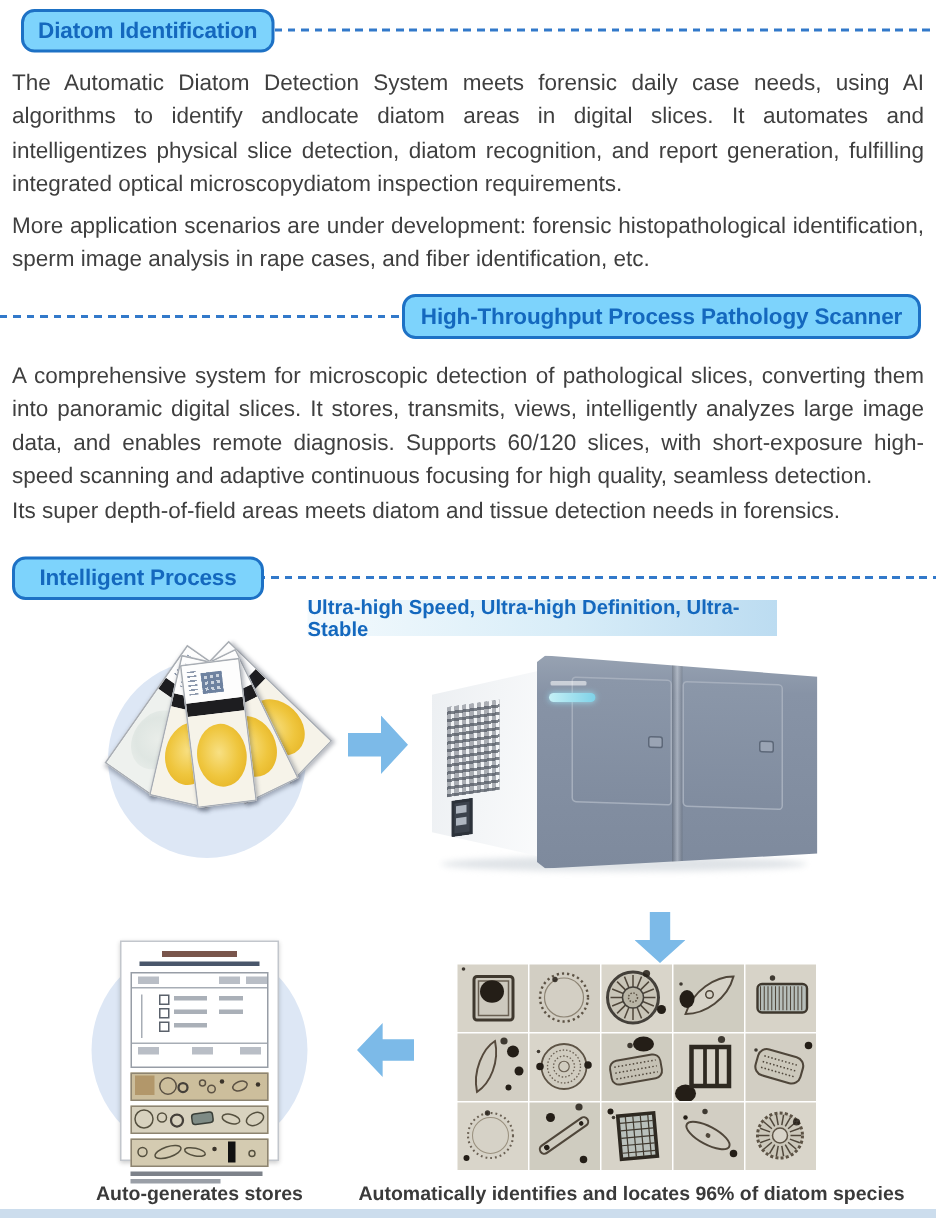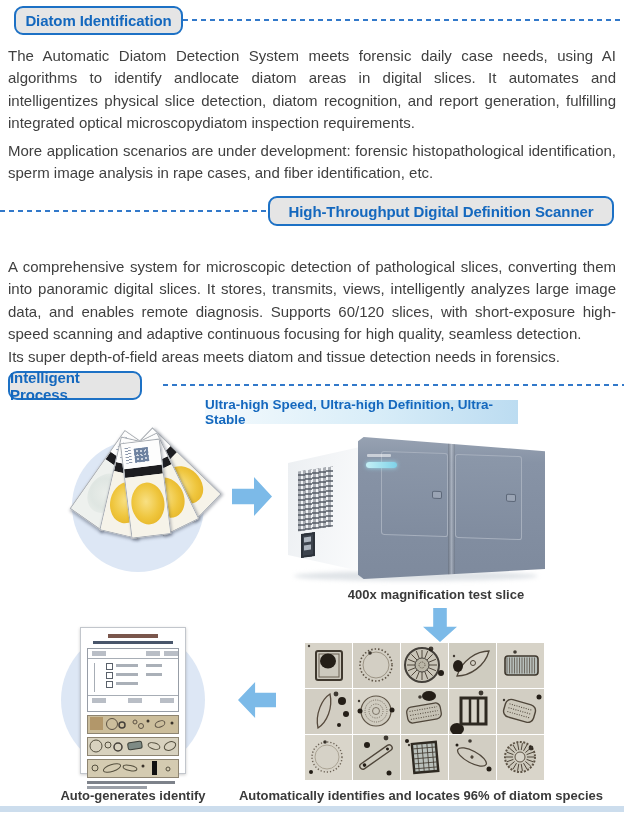--- a/index.html
+++ b/index.html
@@ -3,21 +3,21 @@
 <meta charset="utf-8">
 <style>
   html,body{margin:0;padding:0;background:#ffffff;}
   .page{
     position:relative;width:624px;height:813px;background:#fff;overflow:hidden;
     font-family:"Liberation Sans",sans-serif;
   }
   
   .title-box{
     position:absolute;box-sizing:border-box;border:2px solid #1d71c5;border-radius:9px;
-    background:#e5e5e5;display:flex;align-items:center;justify-content:center;
+    background:#7dd3fc;display:flex;align-items:center;justify-content:center;
     font-weight:bold;color:#1468be;font-size:15px;z-index:3;letter-spacing:-0.1px;
   }
   .dash{
     position:absolute;height:2px;z-index:1;
     background:repeating-linear-gradient(90deg,#3279ca 0 5px,transparent 5px 9px);
   }
   
   .body-par{
     position:absolute;left:8px;width:608px;text-align:justify;
     font-size:15px;line-height:22.4px;color:#3f3f3f;
@@ -138,29 +138,29 @@
     <span>Diatom Identification</span>
   </div>
   <div class="dash" style="left:183px;top:19px;width:441px;"></div>
 
   <div class="body-par" style="top:45px;">The Automatic Diatom Detection System meets forensic daily case needs, using AI algorithms to identify andlocate diatom areas in digital slices. It automates and intelligentizes physical slice detection, diatom recognition, and report generation, fulfilling integrated optical microscopydiatom inspection requirements.</div>
 
   <div class="body-par" style="top:140px;">More application scenarios are under development: forensic histopathological identification, sperm image analysis in rape cases, and fiber identification, etc.</div>
 
   <div class="dash" style="left:0;top:210px;width:268px;"></div>
   <div class="title-box" style="left:268px;top:196px;width:346px;height:30px;">
-    <span>High-Throughput Digital Definition Scanner</span>
-  </div>
-
-  <div class="body-par" style="top:256px;">
+    <span>High-Throughput Process Pathology Scanner</span>
+  </div>
+
+  <div class="body-par" style="top:240px;">
     <div>A comprehensive system for microscopic detection of pathological slices, converting them into panoramic digital slices. It stores, transmits, views, intelligently analyzes large image data, and enables remote diagnosis. Supports 60/120 slices, with short-exposure high-speed scanning and adaptive continuous focusing for high quality, seamless detection.</div>
     <div>Its super depth-of-field areas meets diatom and tissue detection needs in forensics.</div>
   </div>
 
-  <div class="title-box" style="left:8px;top:371px;width:134px;height:29px;">
+  <div class="title-box" style="left:8px;top:371px;width:168px;height:29px;">
     <span>Intelligent Process</span>
   </div>
   <div class="dash" style="left:163px;top:384px;width:461px;"></div>
 
   <div class="banner">
     <span>Ultra-high Speed, Ultra-high Definition, Ultra-Stable</span>
   </div>
 
   <div class="bg-circle" style="left:72px;top:440px;width:132px;height:132px;"></div>
   <div class="slides-fan">
@@ -232,21 +232,20 @@
       <div class="sc-door left">
         <span class="door-btn"></span>
       </div>
       <div class="sc-door right">
         <span class="door-btn"></span>
       </div>
       <div class="sc-logo"></div>
       <div class="sc-indicator"></div>
     </div>
   </div>
-  <div class="caption" style="left:316px;top:585px;width:240px;">400x magnification test slice</div>
 
   <div class="block-arrow arrow-down" style="left:423px;top:608px;width:34px;height:34px;"></div>
 
   <div class="diatom-grid" id="diatom-grid">
       <div class="diatom-cell" style="background: rgb(215, 211, 200);">
         <svg width="47" height="45" viewBox="0 0 47 45">
           <rect x="11" y="8" width="26" height="29" rx="2" fill="#cdc9be" stroke="#3f382e" stroke-width="2"></rect>
           <rect x="14" y="11" width="20" height="23" fill="none" stroke="#6a6053" stroke-width="1"></rect>
           <ellipse cx="23" cy="18" rx="8" ry="7.5" fill="#241e17"></ellipse>
           <circle cx="4" cy="3" r="1.2" fill="#241e17" opacity="0.85"></circle>
@@ -502,16 +501,16 @@
         <ellipse cx="24" cy="8" rx="9" ry="3.5" fill="none" stroke="#55503f" transform="rotate(-18 24 8)"></ellipse>
         <ellipse cx="42" cy="8" rx="7" ry="2.5" fill="none" stroke="#55503f" transform="rotate(12 42 8)"></ellipse>
         <circle cx="55" cy="6" r="1.5" fill="#3a332a"></circle>
         <rect x="64" y="1" width="5" height="14" fill="#111111"></rect>
         <circle cx="80" cy="9" r="2" fill="none" stroke="#55503f"></circle>
       </svg>
     </div>
     <div class="rp-footer1"></div>
     <div class="rp-footer2"></div>
   </div>
-  <div class="caption" style="left:33px;top:786px;width:200px;">Auto-generates identify</div>
+  <div class="caption" style="left:33px;top:786px;width:200px;">Auto-generates stores</div>
 
   <div class="bottom-bar"></div>
 </div>
 
 </body></html>

